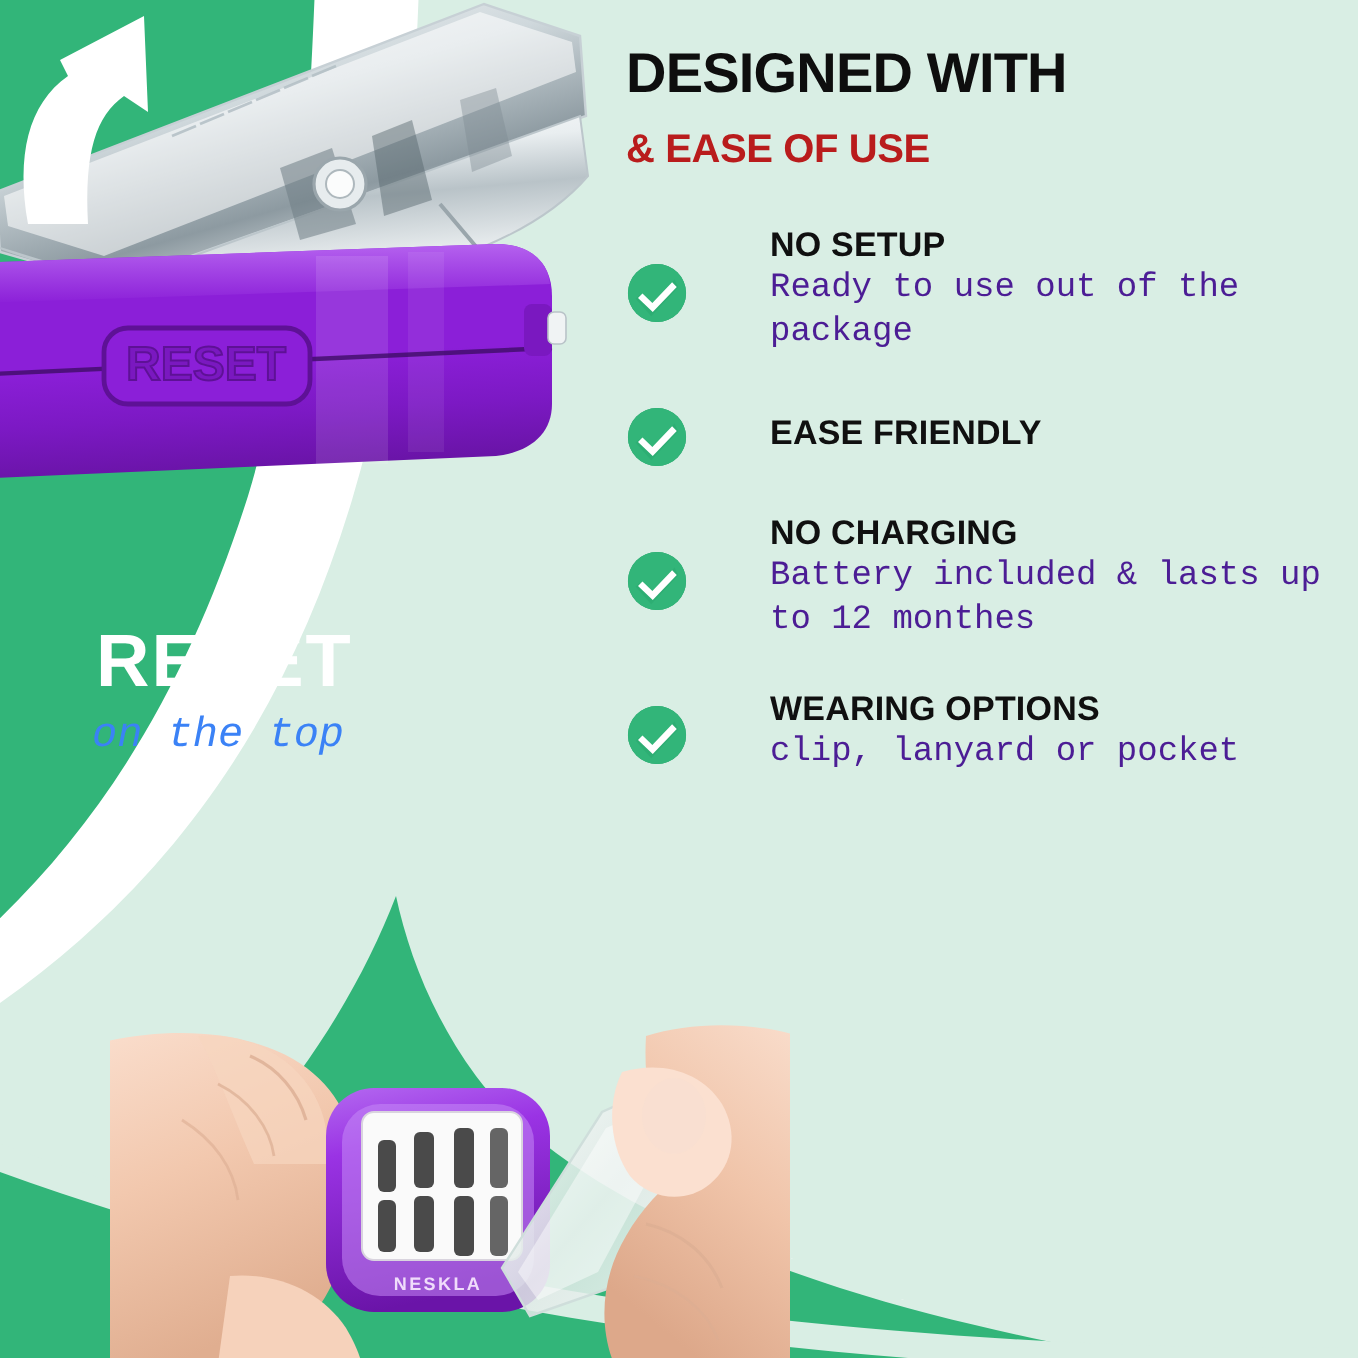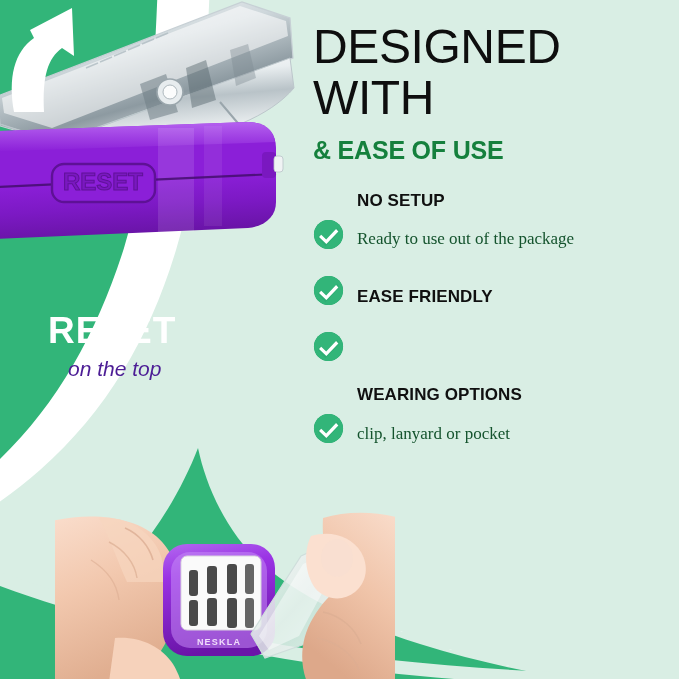--- a/index.html
+++ b/index.html
@@ -18,52 +18,52 @@
   
   .product-top{position:absolute;left:-10px;top:-8px;width:320px;height:250px;}
   .reset-arrow{position:absolute;left:0px;top:0px;width:100px;height:115px;}
   .reset-word{
     position:absolute;left:48px;top:312px;
     color:#ffffff;font-weight:bold;font-size:37px;letter-spacing:1px;
     font-family:"Liberation Sans", sans-serif;line-height:1;
     white-space:nowrap;
   }
   .reset-sub{
-    position:absolute;left:68px;top:358px;
-    color:#4c1d95;font-style:italic;font-size:21px;
-    font-family:Liberation Sans, sans-serif;line-height:1;
+    position:absolute;left:46px;top:358px;
+    color:#3b82f6;font-style:italic;font-size:21px;
+    font-family:Liberation Mono, monospace;line-height:1;
     white-space:nowrap;
   }
 
   
   .hands{position:absolute;left:55px;top:512px;width:340px;height:170px;}
 
   
   .content{position:absolute;left:313px;top:22px;width:360px;}
   .title{
-    font-size:48px;font-weight:normal;color:#0e0e0e;line-height:1.06;
+    font-size:28px;font-weight:bold;color:#0e0e0e;line-height:1.06;
     letter-spacing:-0.4px;margin:0;
     font-family:"Liberation Sans", sans-serif;
   }
   .subtitle{
-    font-size:25px;font-weight:bold;color:#15803d;letter-spacing:-0.2px;
+    font-size:20px;font-weight:bold;color:#b91c1c;letter-spacing:-0.2px;
     margin:12px 0 0 0;font-family:"Liberation Sans", sans-serif;
   }
 
   .features{margin-top:26px;}
-  .feature{display:flex;align-items:flex-end;margin-bottom:23px;}
+  .feature{display:flex;align-items:center;margin-bottom:23px;gap:28px;}
   .badge{flex:0 0 auto;width:31px;height:31px;margin-right:13px;margin-top:2px;}
   .f-text{flex:1 1 auto;}
   .f-title{
     font-size:17px;font-weight:bold;color:#101010;letter-spacing:0.1px;
     line-height:1.15;font-family:"Liberation Sans", sans-serif;
   }
   .f-desc{
-    font-size:17px;color:#14532d;line-height:1.28;margin-top:18px;
-    font-family:Liberation Serif, serif;
+    font-size:17px;color:#4c1d95;line-height:1.28;margin-top:2px;
+    font-family:Liberation Mono, monospace;
   }
 </style>
 </head>
 <body>
 
 <div class="stage">
 
   <svg class="bg-svg" viewBox="0 0 679 679">
     <defs>
       <clipPath id="clipAll">
@@ -292,20 +292,24 @@
         </div>
       </div>
 
       <div class="feature">
         <svg class="badge" viewBox="0 0 32 32">
           <circle cx="16" cy="16" r="15" fill="#1F9E64"></circle>
           <path d="M16,1 A15,15 0 0,1 16,31 A15,15 0 0,1 16,1 Z" fill="#32B579"></path>
           <path d="M7,17 L13,23 L25,9 L27,13 L13,28 L5,19 Z" fill="#2AA86F" opacity="0.55"></path>
           <path d="M8.5,16.2 L13.6,21.1 L23.8,10.4 L26.2,12.9 L13.8,25.8 L6.2,18.6 Z" fill="#FFFFFF"></path>
         </svg>
+        <div class="f-text">
+          <div class="f-title">NO CHARGING</div>
+          <div class="f-desc">Battery included &amp; lasts up to 12 monthes</div>
+        </div>
       </div>
 
       <div class="feature">
         <svg class="badge" viewBox="0 0 32 32">
           <circle cx="16" cy="16" r="15" fill="#1F9E64"></circle>
           <path d="M16,1 A15,15 0 0,1 16,31 A15,15 0 0,1 16,1 Z" fill="#32B579"></path>
           <path d="M7,17 L13,23 L25,9 L27,13 L13,28 L5,19 Z" fill="#2AA86F" opacity="0.55"></path>
           <path d="M8.5,16.2 L13.6,21.1 L23.8,10.4 L26.2,12.9 L13.8,25.8 L6.2,18.6 Z" fill="#FFFFFF"></path>
         </svg>
         <div class="f-text">

